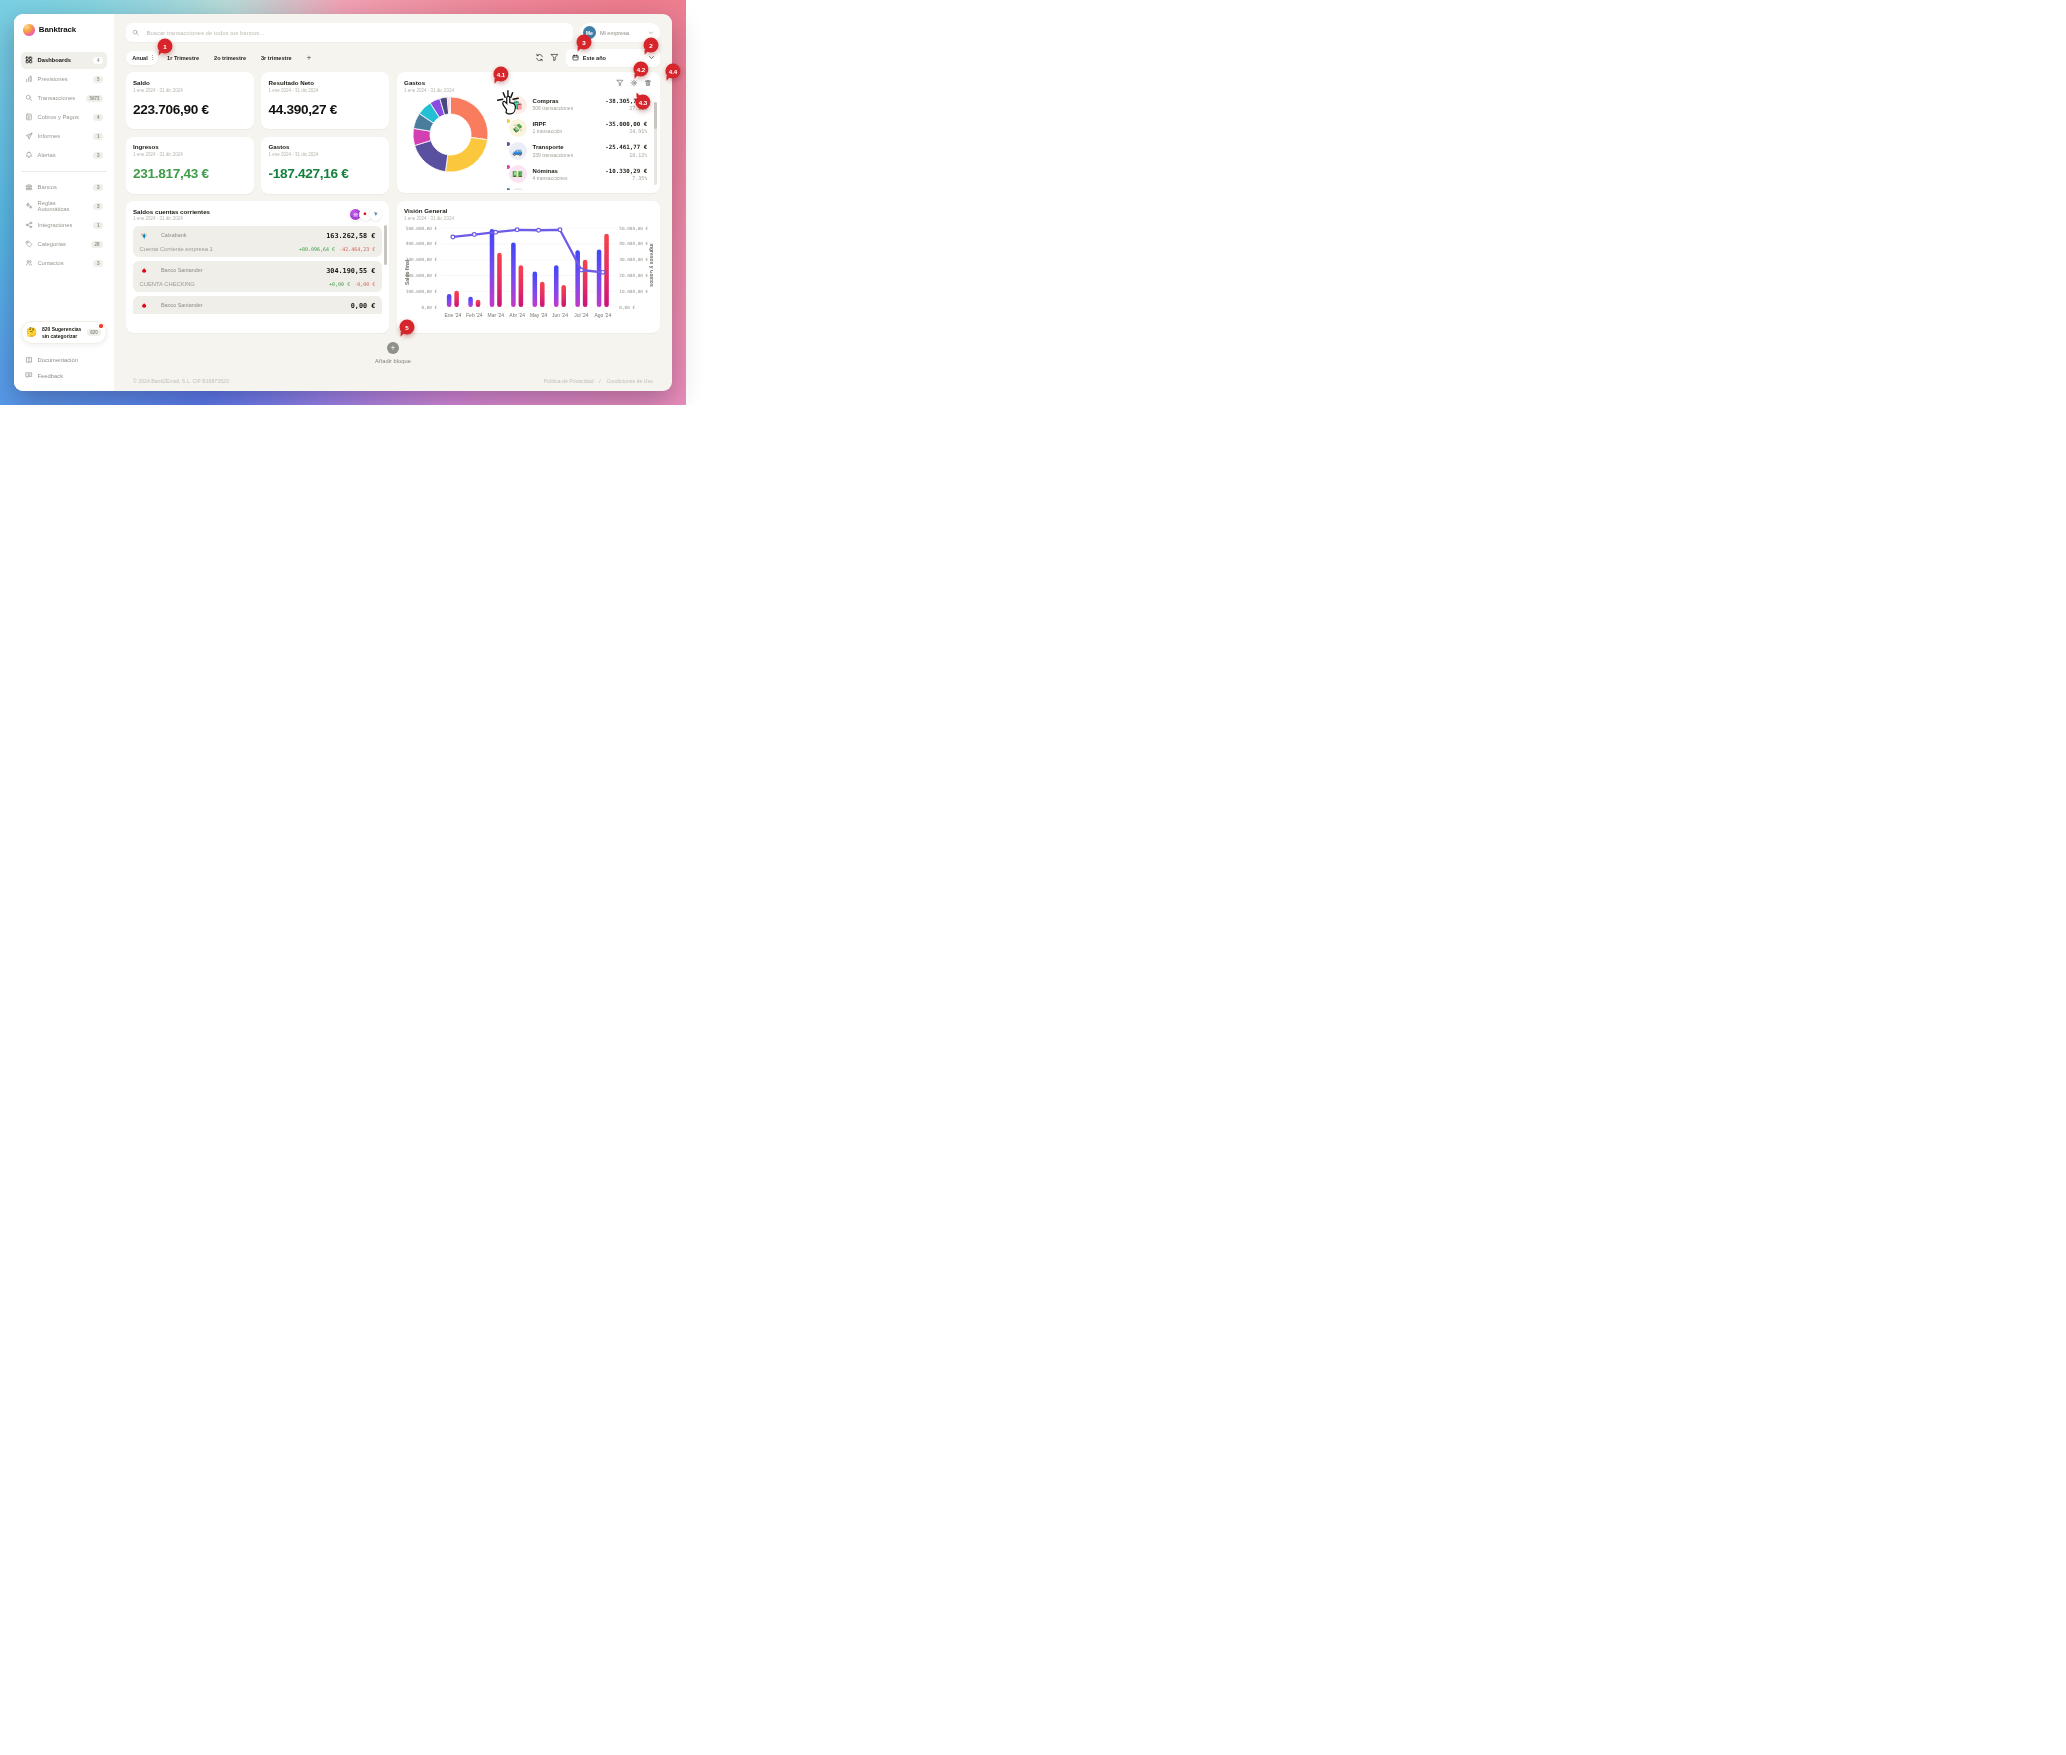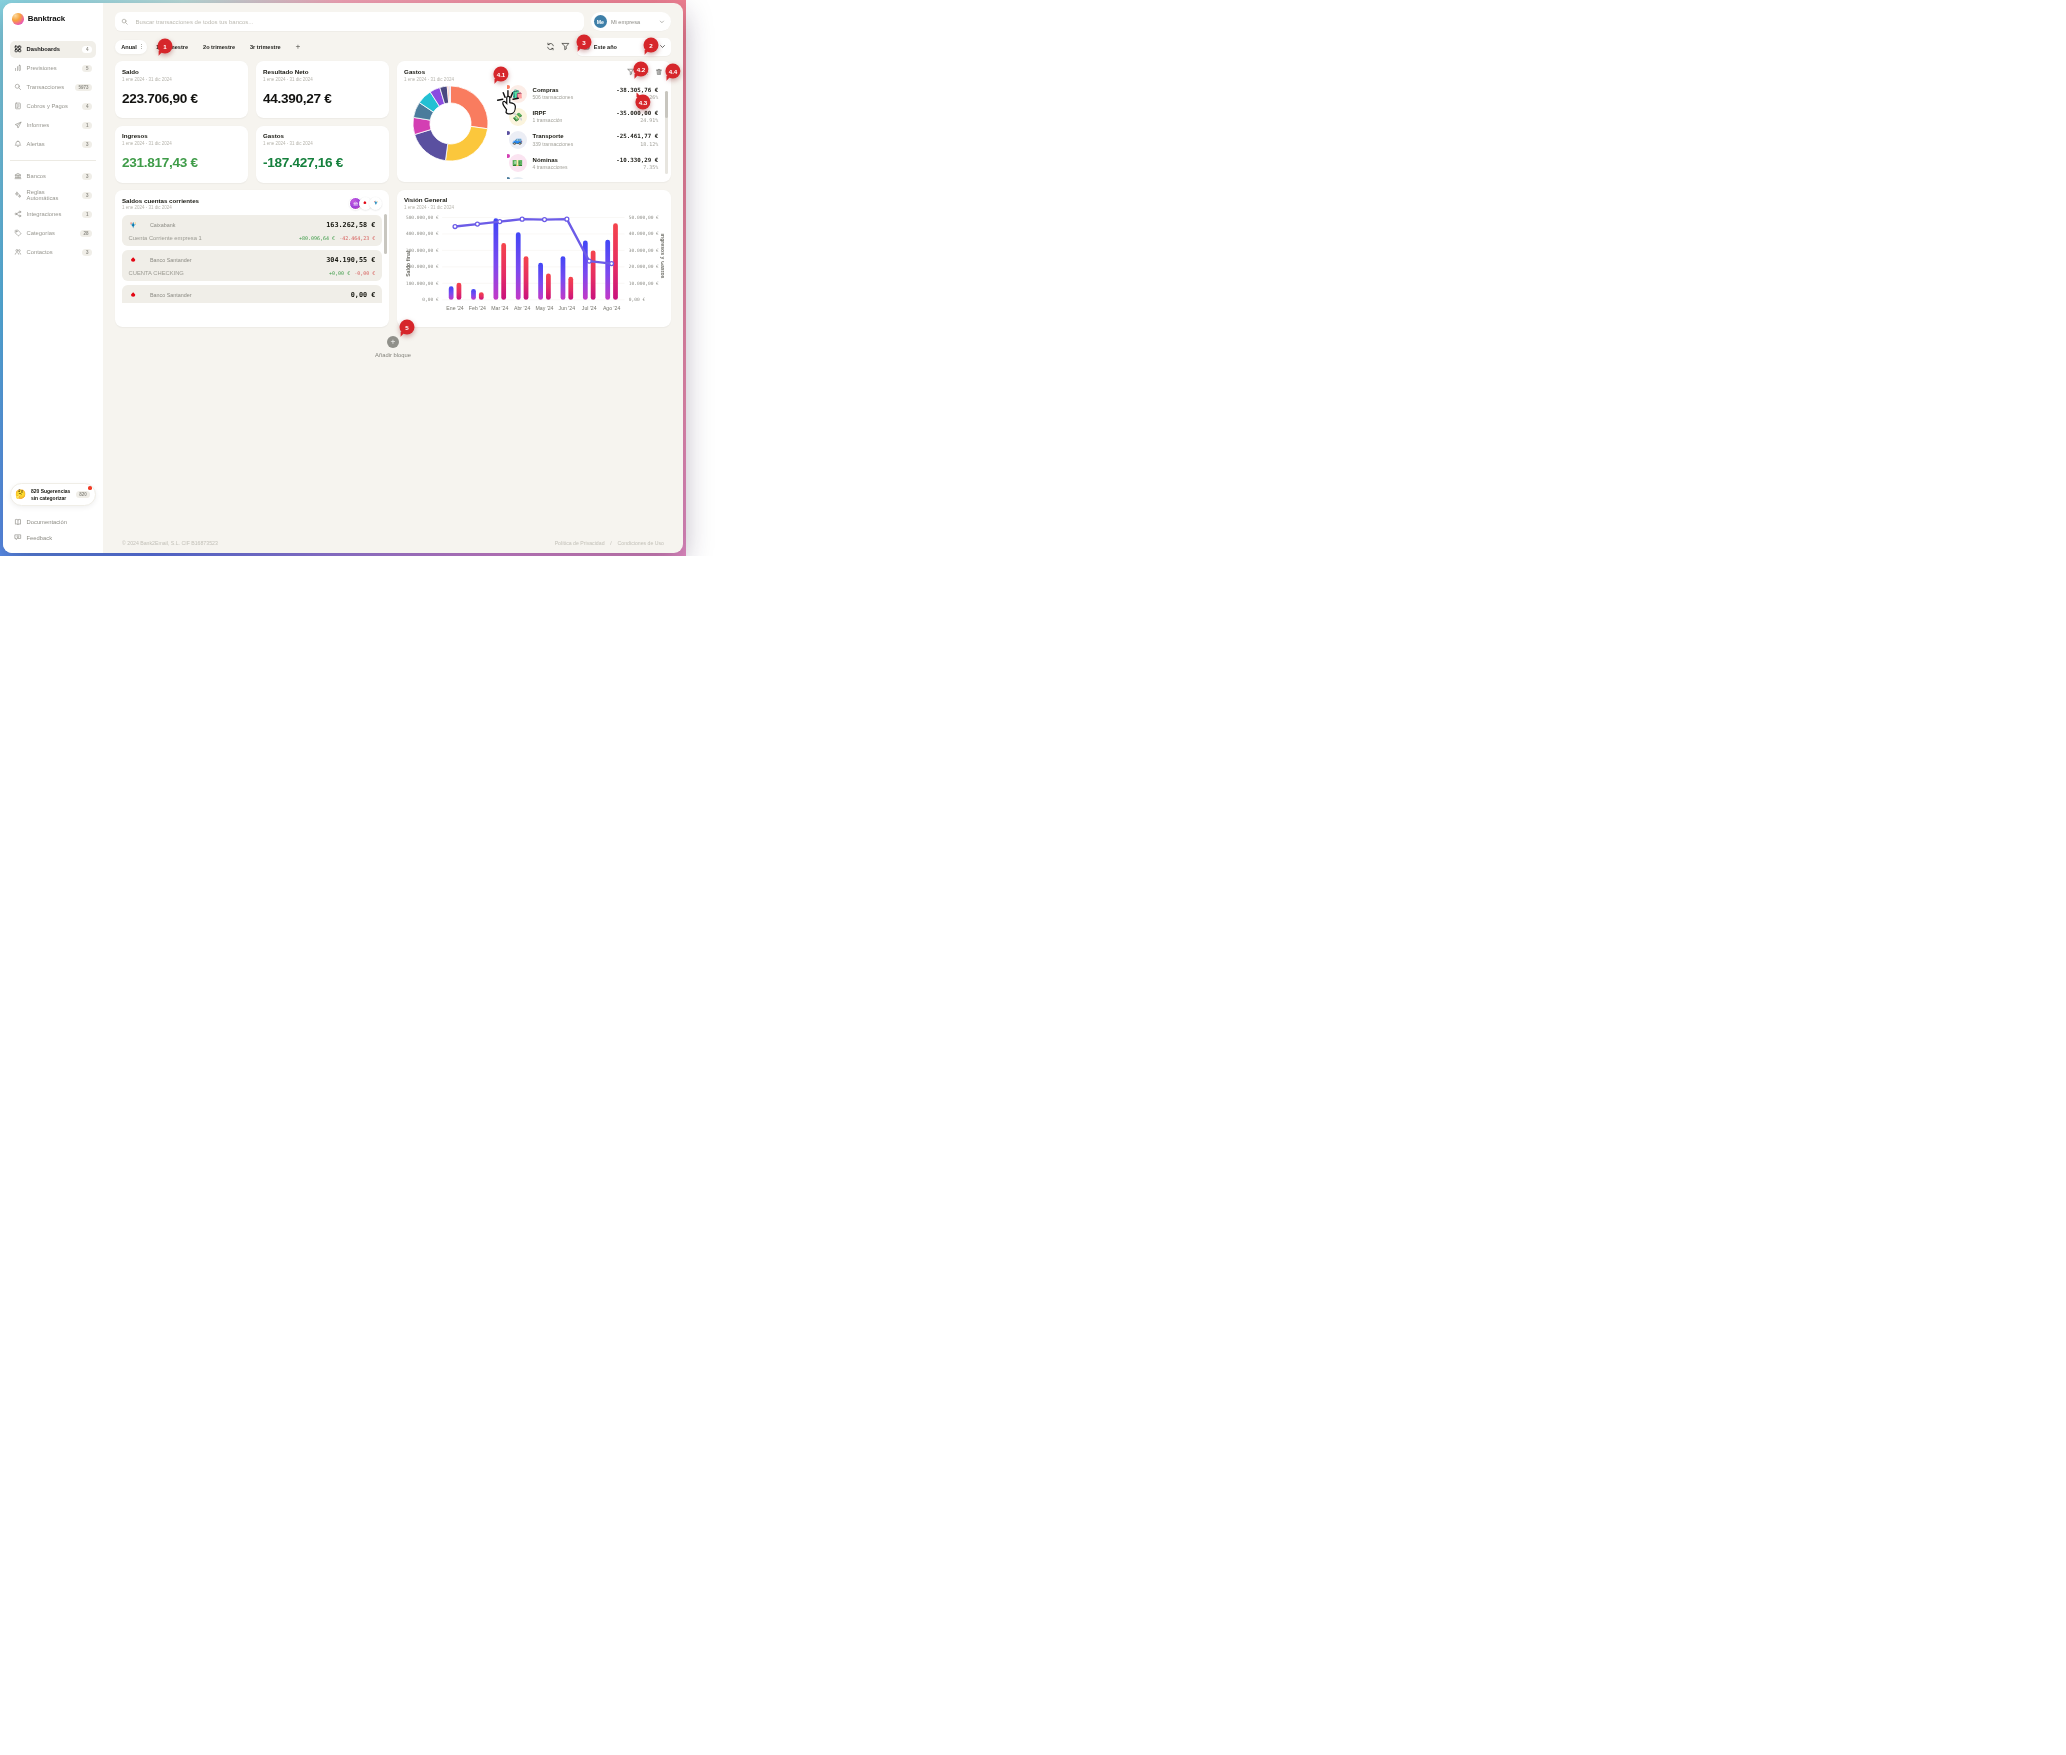--- a/index.html
+++ b/index.html
@@ -1,16 +1,16 @@
 <!DOCTYPE html>
 <html style="font-size:6.6px"><head>
 <meta charset="utf-8">
 <style>
   html,body{margin:0;padding:0;font-family:"Liberation Sans",sans-serif;-webkit-font-smoothing:antialiased;}
-  .frame{position:relative;width:686px;height:556px;box-sizing:border-box;padding:3px;
+  .frame{position:relative;width:686px;height:405px;box-sizing:border-box;padding:14px;
     background:conic-gradient(from 0deg at 50% 50%,
       #f2a3b4 0deg,#ee7d8e 55deg,#ef8fb0 110deg,#d98bd8 150deg,#9c86ec 185deg,
       #5a7df0 215deg,#55b9e4 265deg,#7fd3e2 305deg,#b9dcd8 330deg,#f2a3b4 360deg);}
   .app{width:100%;height:100%;background:#F6F4EF;border-radius:9px;display:flex;overflow:hidden;
     box-shadow:0 10px 29px rgba(40,20,60,.35);}
   
   .sidebar{width:100px;min-width:100px;background:#fff;display:flex;flex-direction:column;
     padding:10px 6.6px 7.4px;box-sizing:border-box;}
   .logo-row{display:flex;align-items:center;gap:4.1px;padding:0 2.5px;}
   .logo-mark{width:11.6px;height:11.6px;border-radius:50%;
@@ -100,21 +100,21 @@
   .vthumb{position:absolute;border-radius:1.7px;background:#C8C6BF;width:2.9px;cursor:pointer;}
   
   .s-head{display:flex;align-items:flex-start;}
   .bank-bubbles{margin-left:auto;display:flex;}
   .bubble{width:11px;height:11px;border-radius:50%;background:#fff;border:0.8px solid #fff;
     box-shadow:0 0.4px 1.7px rgba(0,0,0,.12);display:flex;align-items:center;justify-content:center;margin-left:-2.9px;}
   .bubble:first-child{margin-left:0;}
   .bubble.grad{background:radial-gradient(circle at 30% 25%,#C45AE0,#9C3FD8 60%,#E05AA8);}
   .acc-list{margin-top:5px;height:88px;overflow:hidden;display:flex;flex-direction:column;gap:4.1px;position:relative;}
   .acc-row{background:#F0EEE8;border-radius:5.8px;padding:5.4px 6.6px;flex:none;cursor:pointer;}
-  .acc-l1{display:flex;align-items:center;gap:13px;}
+  .acc-l1{display:flex;align-items:flex-start;gap:13px;}
   .acc-bank{font-size:5.4px;color:#8D8C85;}
   .acc-balance{margin-left:auto;font-size:6.8px;font-weight:700;color:#16160F;font-family:"DejaVu Sans Mono",monospace;}
   .acc-l2{display:flex;align-items:center;margin-top:5.8px;}
   .acc-name2{font-size:5.8px;color:#9B9A92;}
   .acc-flows{margin-left:auto;font-size:5px;font-family:"DejaVu Sans Mono",monospace;white-space:nowrap;}
   .flow-in{color:#3F9C49;}
   .flow-out{color:#D75F5C;margin-left:4.1px;}
   .bklogo{width:8.3px;height:8.3px;display:flex;}
   
   .vision-chart{margin-top:0.8px;}

